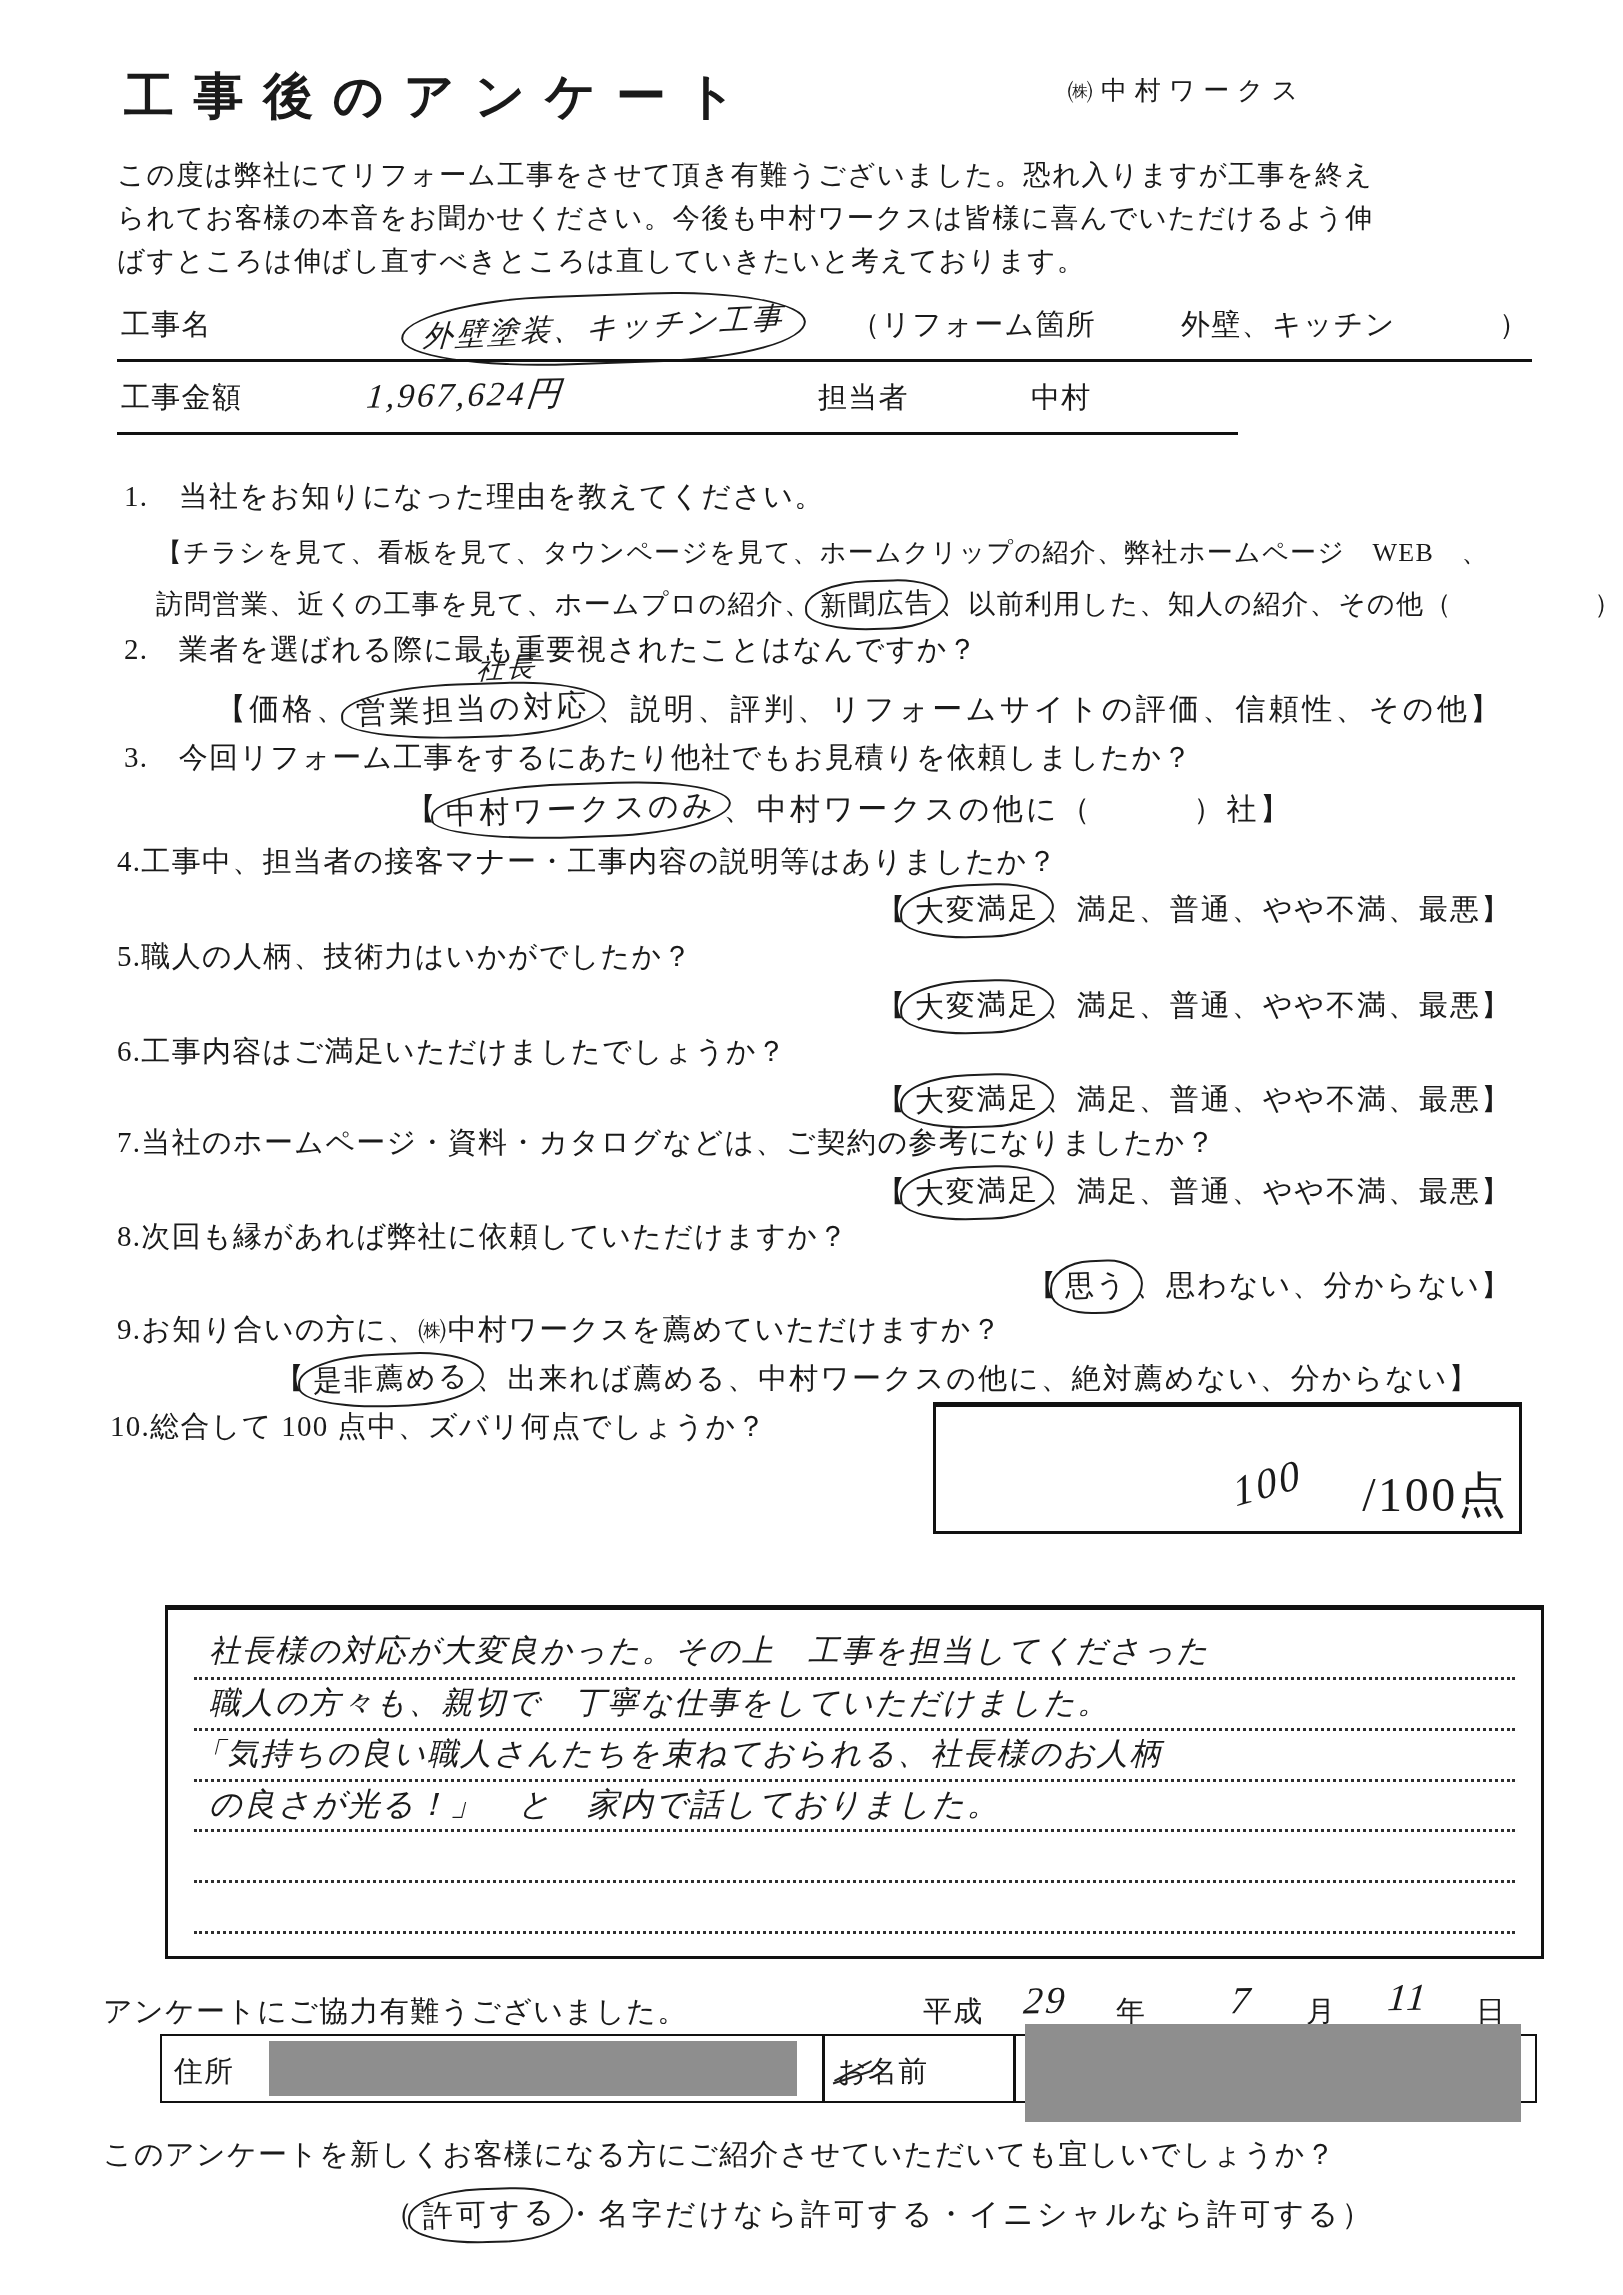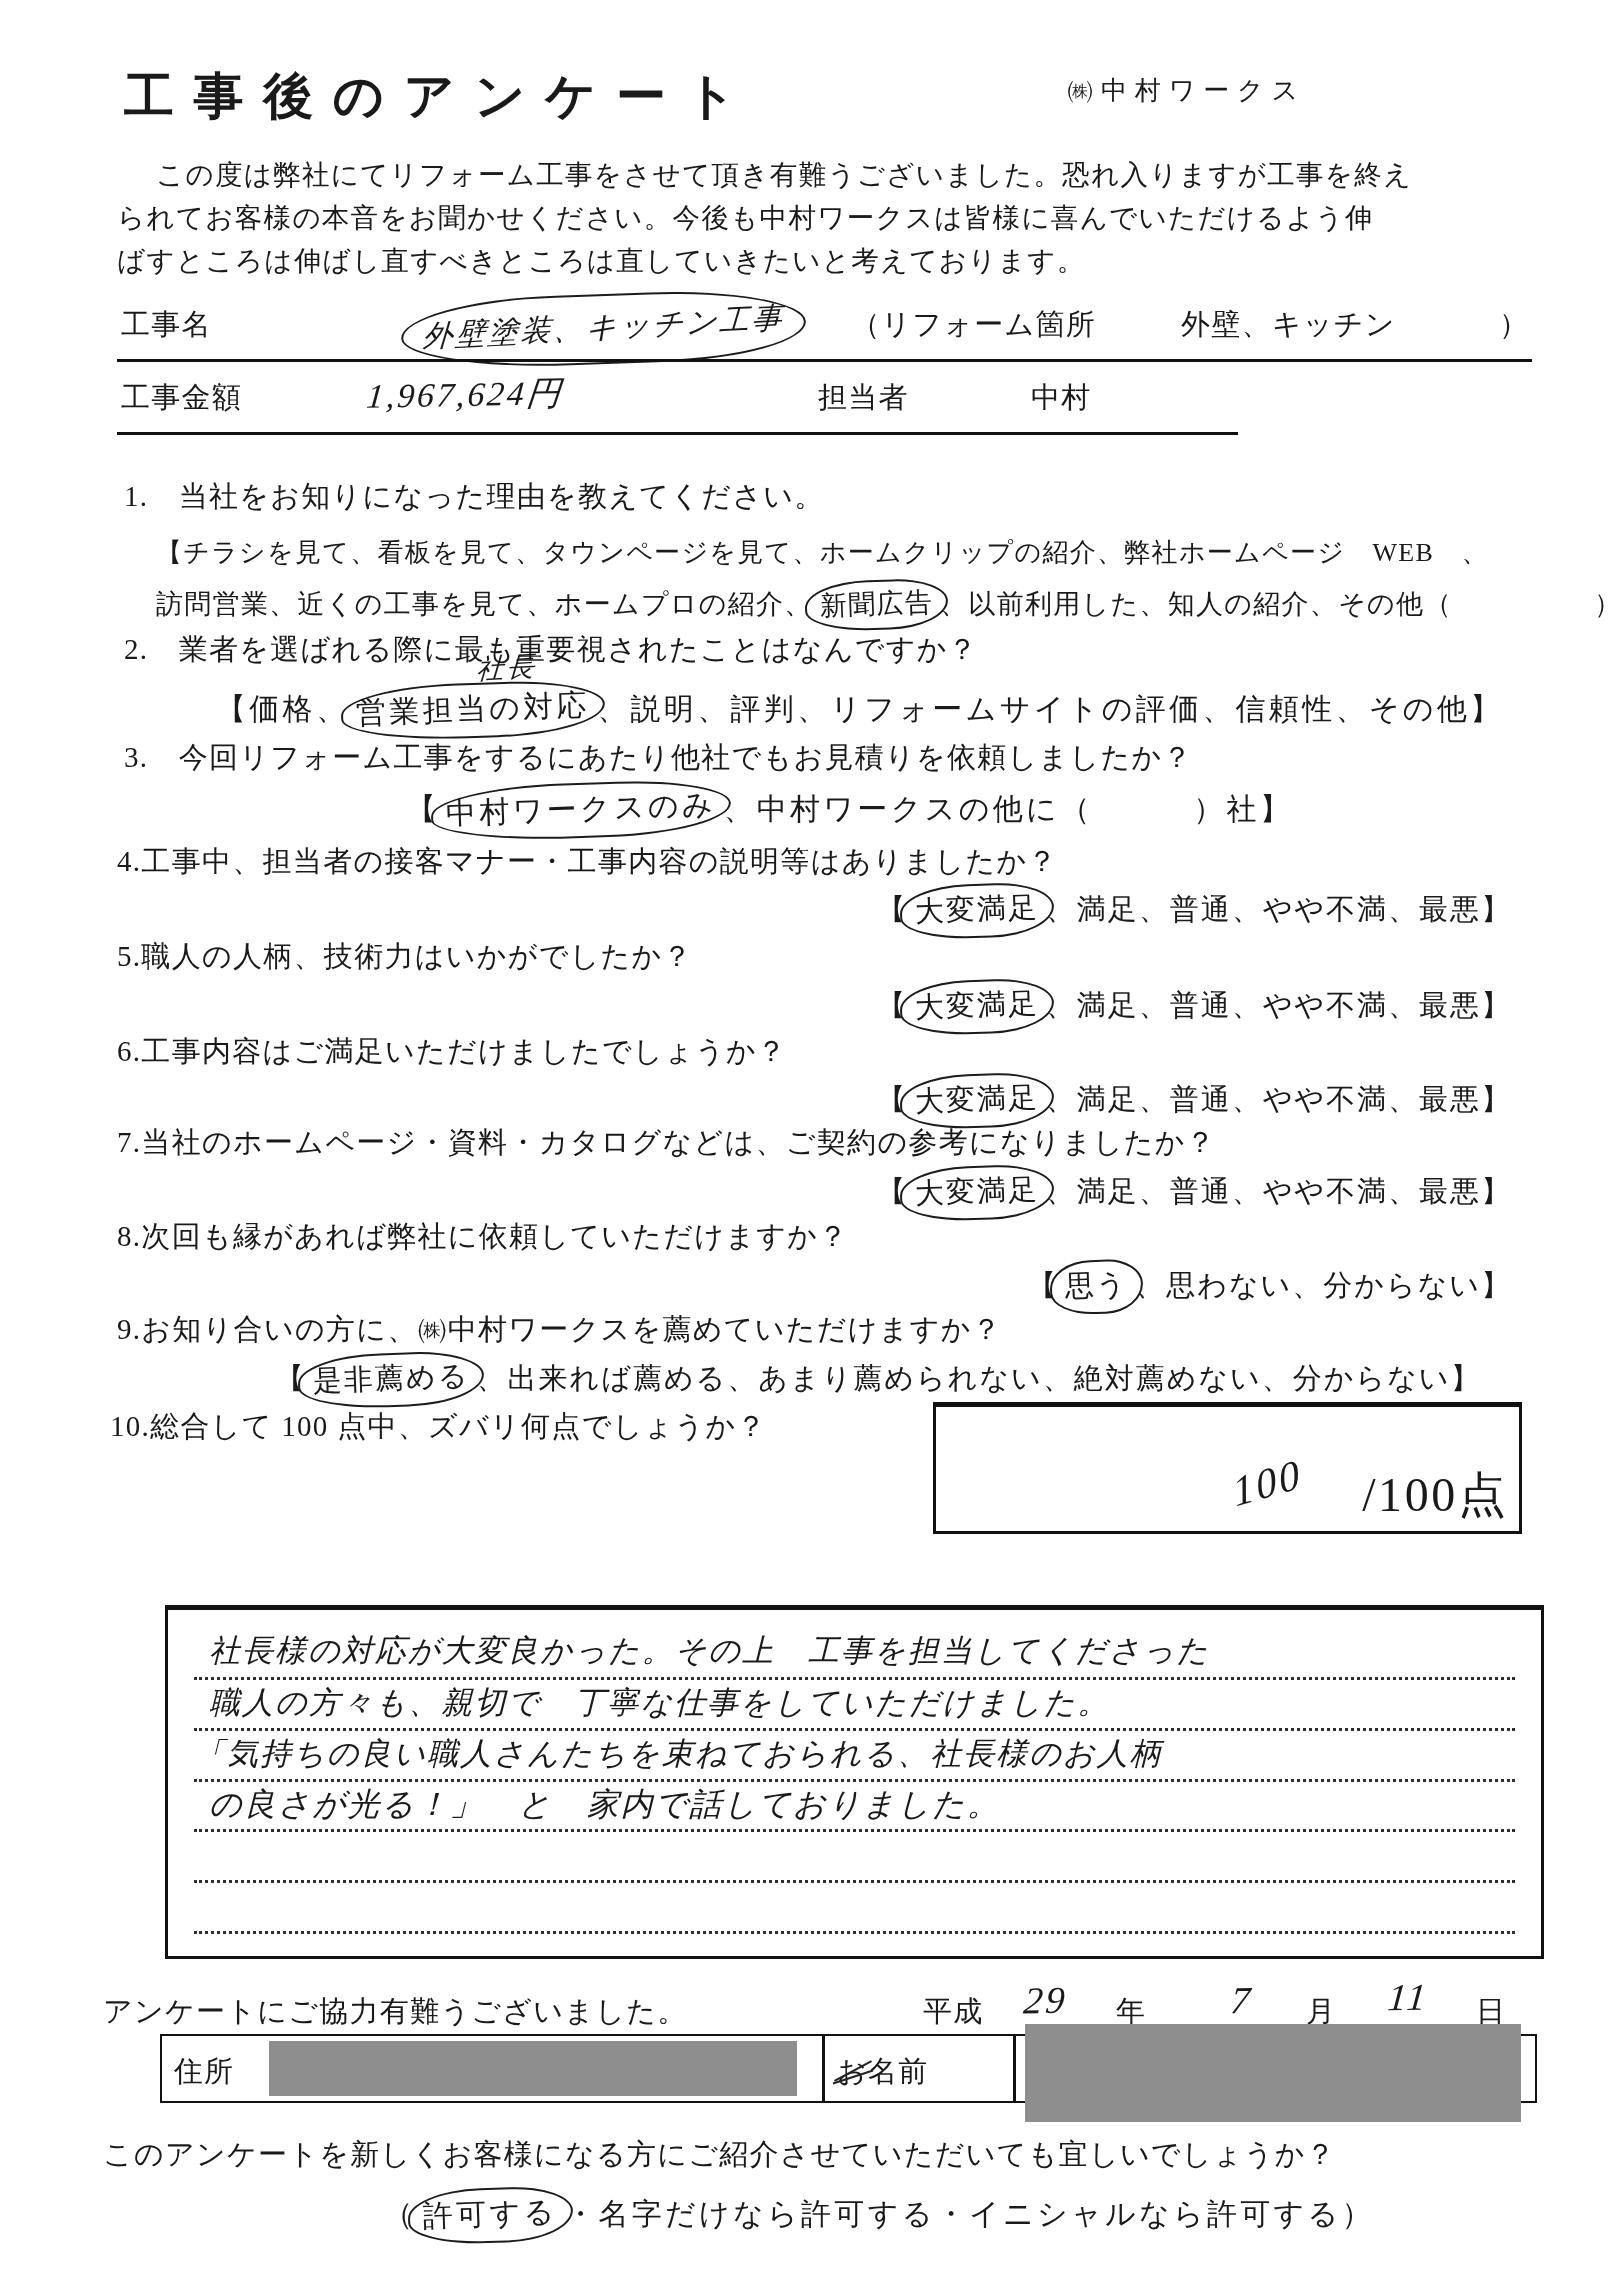--- a/index.html
+++ b/index.html
@@ -52,21 +52,21 @@
   .score-big{font-size:48px;letter-spacing:2.6px;}
 </style>
 </head>
 <body>
 
 <div id="page">
 
   <div class="abs title" style="left:124px;top:63px;">工事後のアンケート</div>
   <div class="abs company" style="left:1067px;top:73px;">㈱中村ワークス</div>
 
-  <div class="abs t42" style="left:117px;top:157px;margin-left:39px;">この度は弊社にてリフォーム工事をさせて頂き有難うございました。恐れ入りますが工事を終え</div>
+  <div class="abs t42" style="left:117px;top:157px;">この度は弊社にてリフォーム工事をさせて頂き有難うございました。恐れ入りますが工事を終え</div>
   <div class="abs t42" style="left:117px;top:200px;">られてお客様の本音をお聞かせください。今後も中村ワークスは皆様に喜んでいただけるよう伸</div>
   <div class="abs t42" style="left:117px;top:243px;">ばすところは伸ばし直すべきところは直していきたいと考えております。</div>
 
   <div class="abs t44" style="left:121px;top:305px;">工事名</div>
   <div class="abs" style="left:409px;top:300px;font-size:30px;">
     <span class="circled big">
       <span class="hw">外壁塗装、キッチン工事</span>
     </span>
   </div>
   <div class="abs t44" style="left:851px;top:305px;">（リフォーム箇所</div>
@@ -118,21 +118,21 @@
     <span>【</span><span class="circled"><span>大変満足</span></span><span>、満足、普通、やや不満、最悪】</span>
   </div>
 
   <div class="abs t44" style="left:117px;top:1217px;">8.次回も縁があれば弊社に依頼していただけますか？</div>
   <div class="abs opts" style="right:111px;top:1266px;">
     <span>【</span><span class="circled"><span>思う</span></span><span>、思わない、分からない】</span>
   </div>
 
   <div class="abs t44" style="left:117px;top:1310px;">9.お知り合いの方に、㈱中村ワークスを薦めていただけますか？</div>
   <div class="abs opts" style="left:275px;top:1359px;">
-    <span>【</span><span class="circled"><span>是非薦める</span></span><span>、出来れば薦める、あまり薦められない、絶対薦めない、分からない】</span>
+    <span>【</span><span class="circled"><span>是非薦める</span></span><span>、出来れば薦める、中村ワークスの他に、絶対薦めない、分からない】</span>
   </div>
 
   <div class="abs t44" style="left:110px;top:1407px;">10.総合して 100 点中、ズバリ何点でしょうか？</div>
   <div class="box" style="left:933px;top:1402px;width:583px;height:124px;border-top-width:5.9px;">
     <span class="abs hw" style="right:216px;bottom:23.6px;font-size:42px;transform:rotate(-16deg) skewX(-6deg);">100</span>
     <span class="abs score-big" style="right:10.5px;bottom:3.9px;">/100点</span>
   </div>
 
   <div class="box" style="left:165px;top:1605px;width:1373px;height:346px;border-top-width:5.2px;">
     <div class="dotline" style="top:67px;"></div>

